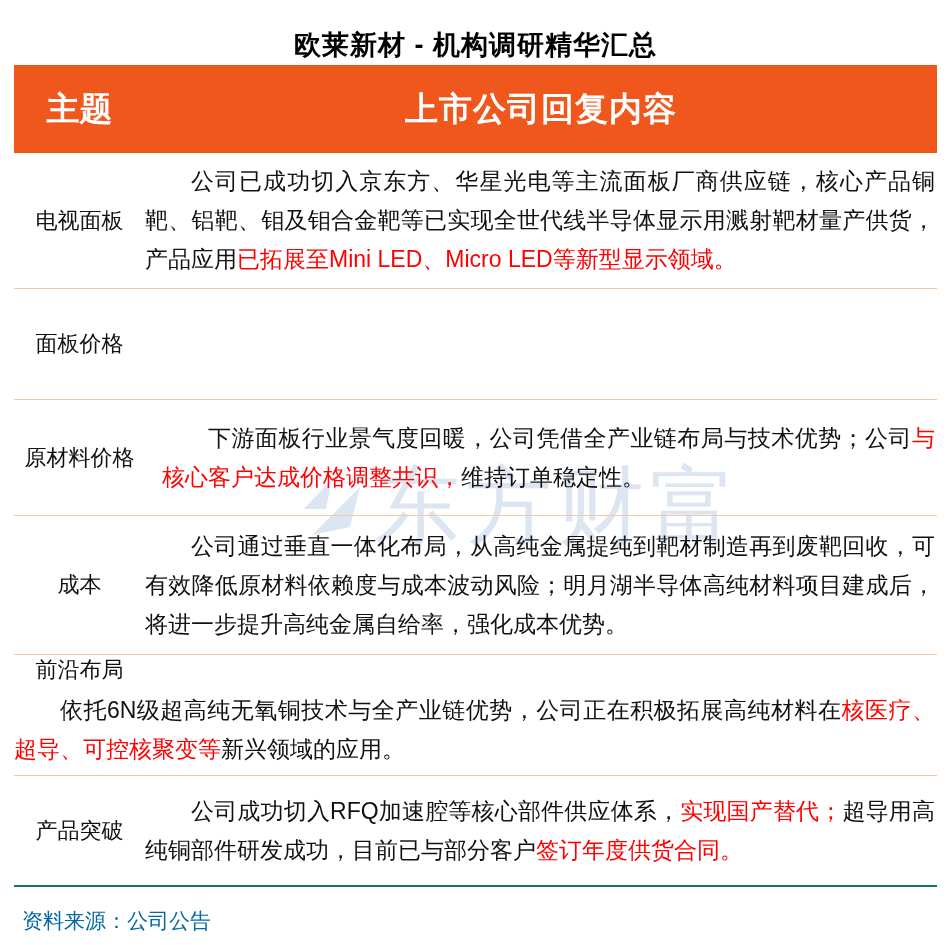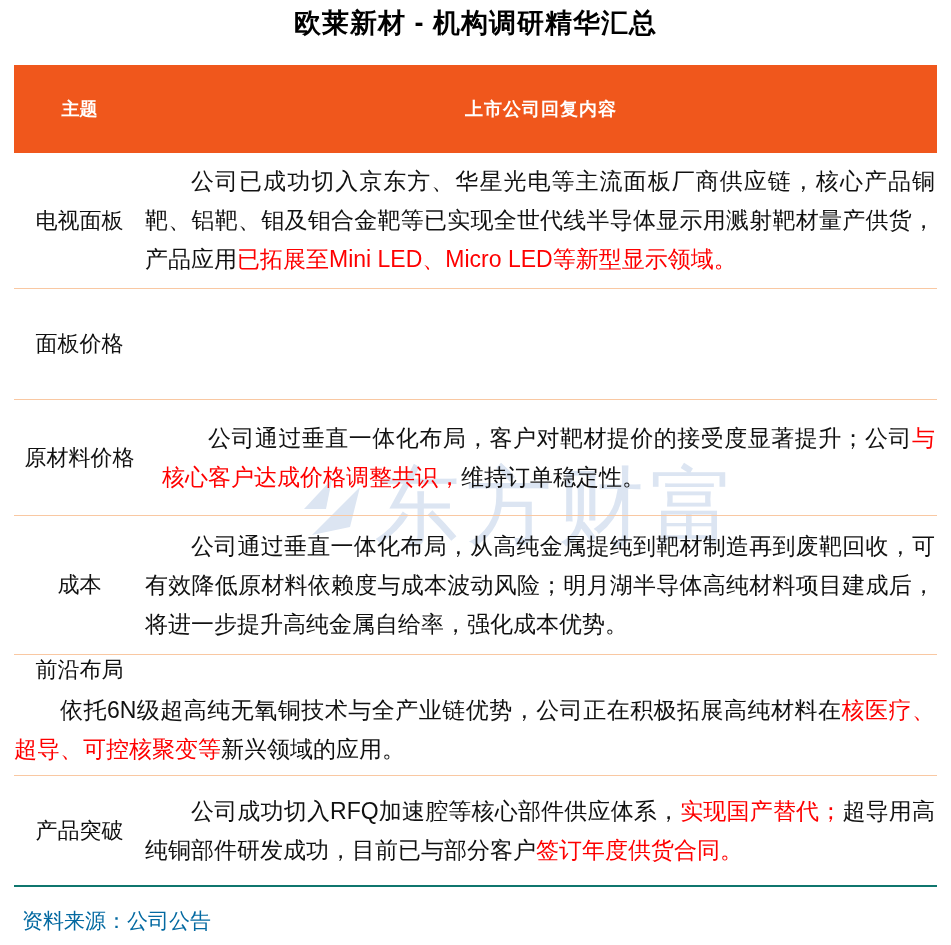--- a/index.html
+++ b/index.html
@@ -6,39 +6,39 @@
   html,body { background:#ffffff; }
   body {
     width:951px; height:945px;
     font-family:"Liberation Sans","DejaVu Sans",sans-serif;
     position:relative; overflow:hidden;
     color:#111111;
   }
   .page { position:relative; width:951px; height:945px; z-index:1; }
 
   .title {
-    padding-top:5px;
+    padding-top:27px;
     height:65px;
     text-align:center;
     font-size:27px;
     font-weight:bold;
     color:#000000;
     letter-spacing:1px;
   }
 
   .table { margin:0 14px; position:relative; }
 
   .header-row {
     display:flex;
     background:#F0571C;
     color:#ffffff;
     height:88px;
     align-items:center;
     font-weight:bold;
-    font-size:18px;
+    font-size:33px;
     justify-content:flex-end;
   }
   .header-topic { width:131px; text-align:center; }
   .header-content { flex:1; text-align:center; letter-spacing:1px; }
 
   .row {
     display:flex;
     border-bottom:1px solid #F9C8A2;
   }
   .row.last { border-bottom:2px solid #0f766e; }
@@ -125,21 +125,21 @@
       </div>
     </div>
 
     <div class="row r2">
       <div class="topic-cell">面板价格</div>
     </div>
 
     <div class="row r3">
       <div class="topic-cell">原材料价格</div>
       <div class="content-cell">
-        <div class="content-text"><span>公司通过垂直一体化布局，客户对靶材提价的接受度显著提升；公司</span><span class="red">与核心客户达成价格调整共识，</span><span>维持订单稳定性。</span></div>
+        <div class="content-text"><span>下游面板行业景气度回暖，公司凭借全产业链布局与技术优势；公司</span><span class="red">与核心客户达成价格调整共识，</span><span>维持订单稳定性。</span></div>
       </div>
     </div>
 
     <div class="row r4">
       <div class="topic-cell">成本</div>
       <div class="content-cell">
         <div class="content-text"><span>公司通过垂直一体化布局，从高纯金属提纯到靶材制造再到废靶回收，可有效降低原材料依赖度与成本波动风险；明月湖半导体高纯材料项目建成后，将进一步提升高纯金属自给率，强化成本优势。</span></div>
       </div>
     </div>
 

